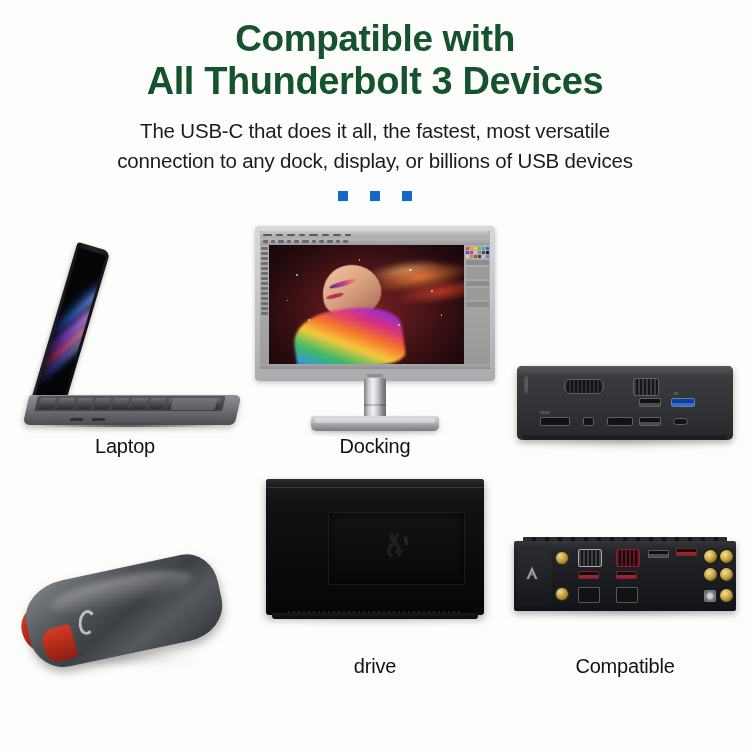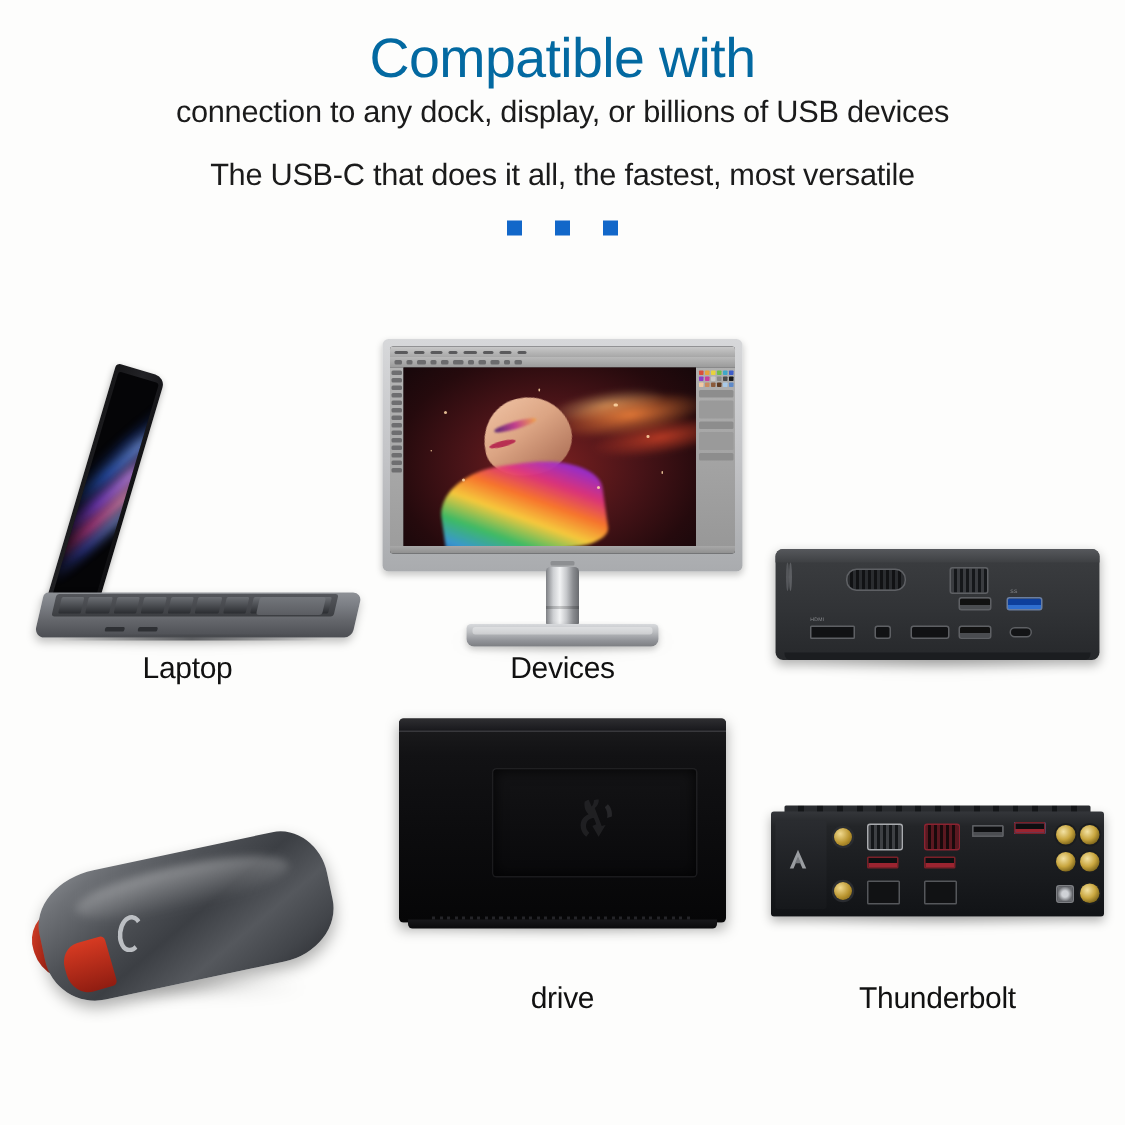--- a/index.html
+++ b/index.html
@@ -7,22 +7,22 @@
   body {
     background:#fdfdfc;
     font-family:"Liberation Sans", sans-serif;
     overflow:hidden;
     position:relative;
   }
 
   
   .header { padding-top:18px; text-align:center; }
   .headline {
-    color:#0369a1;
-    font-weight:400;
+    color:#14532d;
+    font-weight:700;
     font-size:37px;
     line-height:1.14;
     letter-spacing:-0.4px;
   }
   .headline-l2 { font-size:38px; }
   .subtitle {
     margin-top:13px;
     color:#1b1b1b;
     font-size:20.5px;
     line-height:1.42;
@@ -331,22 +331,23 @@
 
   .shadow { position:absolute; left:50%; transform:translateX(-50%);
             border-radius:50%; filter:blur(5px);
             background:radial-gradient(ellipse,rgba(0,0,0,.20),transparent 72%); }
 </style>
 </head>
 <body>
 
 <div class="header">
   <div class="headline">Compatible with</div>
+  <div class="headline headline-l2">All Thunderbolt 3 Devices</div>
+  <div class="subtitle">The USB-C that does it all, the fastest, most versatile</div>
   <div class="subtitle" style="margin-top:0">connection to any dock, display, or billions of USB devices</div>
-  <div class="subtitle">The USB-C that does it all, the fastest, most versatile</div>
   <div class="dots">
     <span class="dot"></span>
     <span class="dot"></span>
     <span class="dot"></span>
   </div>
 </div>
 
 <div class="grid">
 
   <div class="cell">
@@ -479,21 +480,21 @@
             <div class="ps-status"></div>
           </div>
           <div class="mon-chin">
             <span class="mon-logo"></span>
           </div>
         </div>
         <div class="mon-neck"></div>
         <div class="mon-base"></div>
       </div>
     </div>
-    <div class="caption">Devices</div>
+    <div class="caption">Docking</div>
   </div>
 
   <div class="cell">
     <div class="art">
       <div class="dock">
         <div class="shadow" style="width:180px;height:12px;bottom:-6px;"></div>
         <div class="dock-body">
           <div class="dock-top"></div>
           <div class="dock-face">
             <span class="port p-vga"></span>
@@ -583,16 +584,16 @@
           </div>
           <span class="spdif" style="left:190px;bottom:9px"></span>
           <span class="jack" style="left:190px;top:9px"></span>
           <span class="jack" style="left:190px;top:27px"></span>
           <span class="jack" style="left:206px;top:9px"></span>
           <span class="jack" style="left:206px;top:27px"></span>
           <span class="jack" style="left:206px;bottom:9px"></span>
         </div>
       </div>
     </div>
-    <div class="caption">Thunderbolt</div>
+    <div class="caption">Compatible</div>
   </div>
 
 </div>
 
 </body></html>

